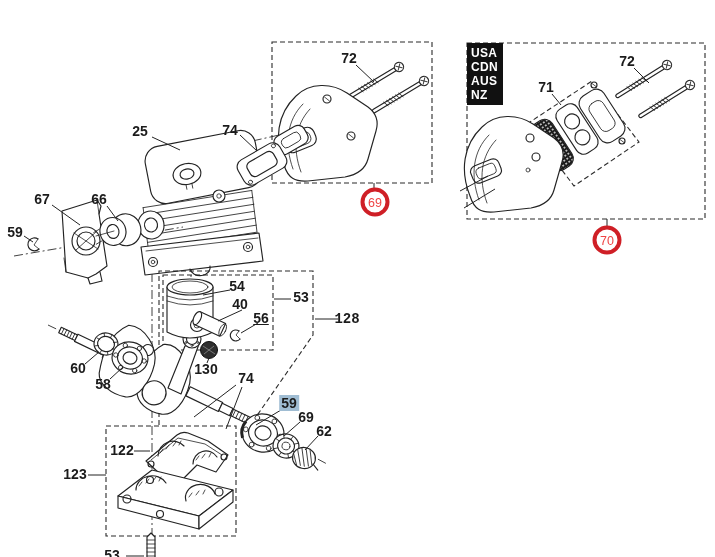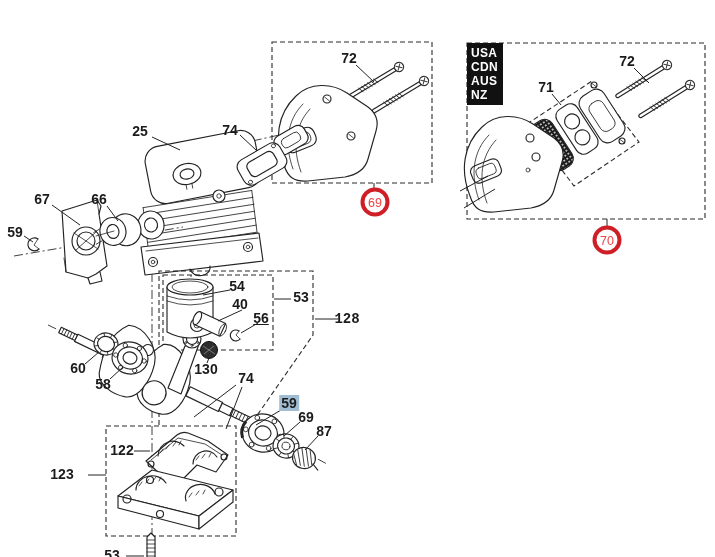--- a/index.html
+++ b/index.html
@@ -342,23 +342,23 @@
       <span class="part-label" style="left: 301px; top: 269px;">53</span>
       <span class="part-label" style="left: 240px; top: 276px;">40</span>
       <span class="part-label" style="left: 261px; top: 290px; text-decoration: underline;">56</span>
       <span class="part-label" style="left: 347px; top: 291px; font-family: Liberation Mono, monospace;">128</span>
       <span class="part-label" style="left: 78px; top: 340px;">60</span>
       <span class="part-label" style="left: 103px; top: 356px;">58</span>
       <span class="part-label" style="left: 206px; top: 341px;">130</span>
       <span class="part-label" style="left: 246px; top: 350px;">74</span>
       <span class="part-label hl" style="left: 289px; top: 375px;">59</span>
       <span class="part-label" style="left: 306px; top: 389px;">69</span>
-      <span class="part-label" style="left: 324px; top: 403px;">87</span>
+      <span class="part-label" style="left: 324px; top: 403px;">62</span>
       <span class="part-label" style="left: 122px; top: 422px;">122</span>
-      <span class="part-label" style="left: 62px; top: 446px;">123</span>
+      <span class="part-label" style="left: 75px; top: 446px;">123</span>
       <span class="part-label" style="left: 112px; top: 527px;">53</span>
       <div class="callout" style="left: 375px; top: 174px;">69</div>
       <div class="callout" style="left: 607px; top: 212px;">70</div>
       <div class="region-tag" style="left: 467px; top: 15px;">
         <span>USA</span>
         <span>CDN</span>
         <span>AUS</span>
         <span>NZ</span>
       </div>
     </div>

